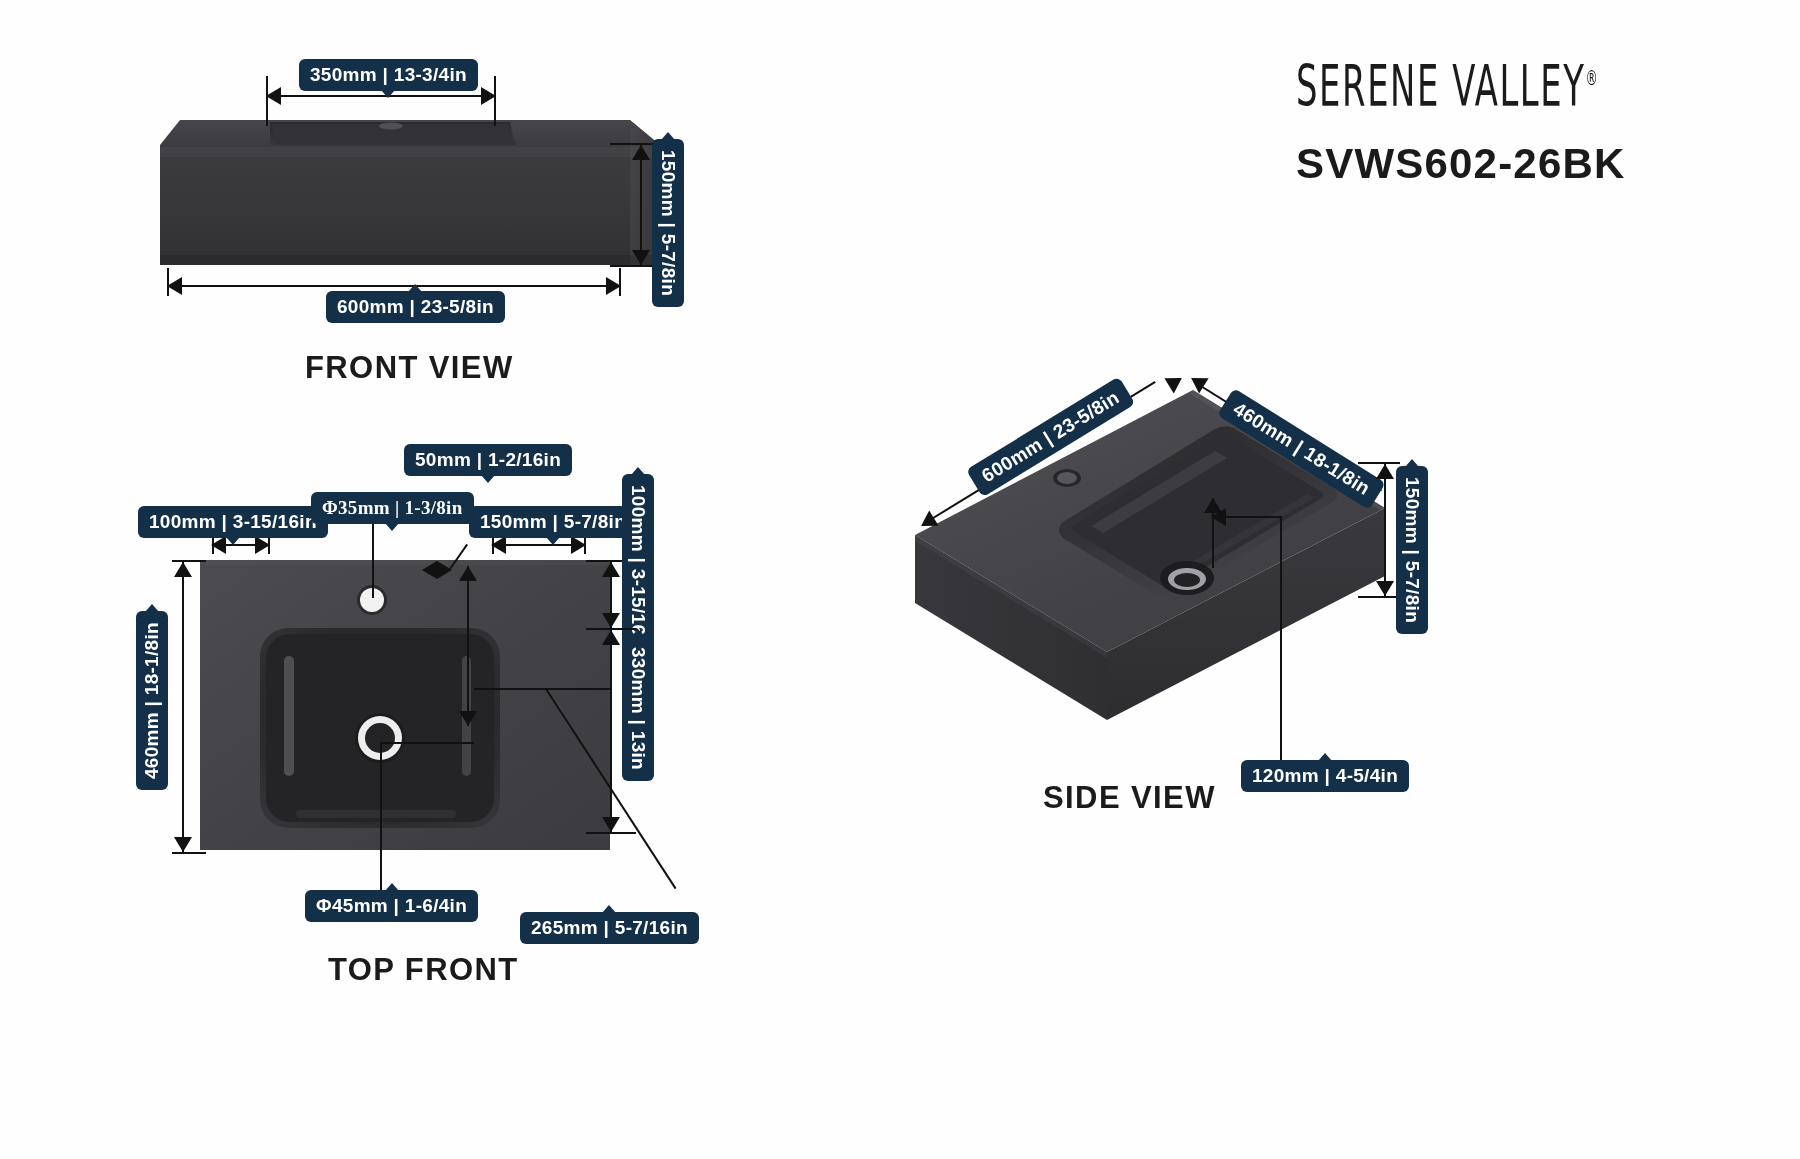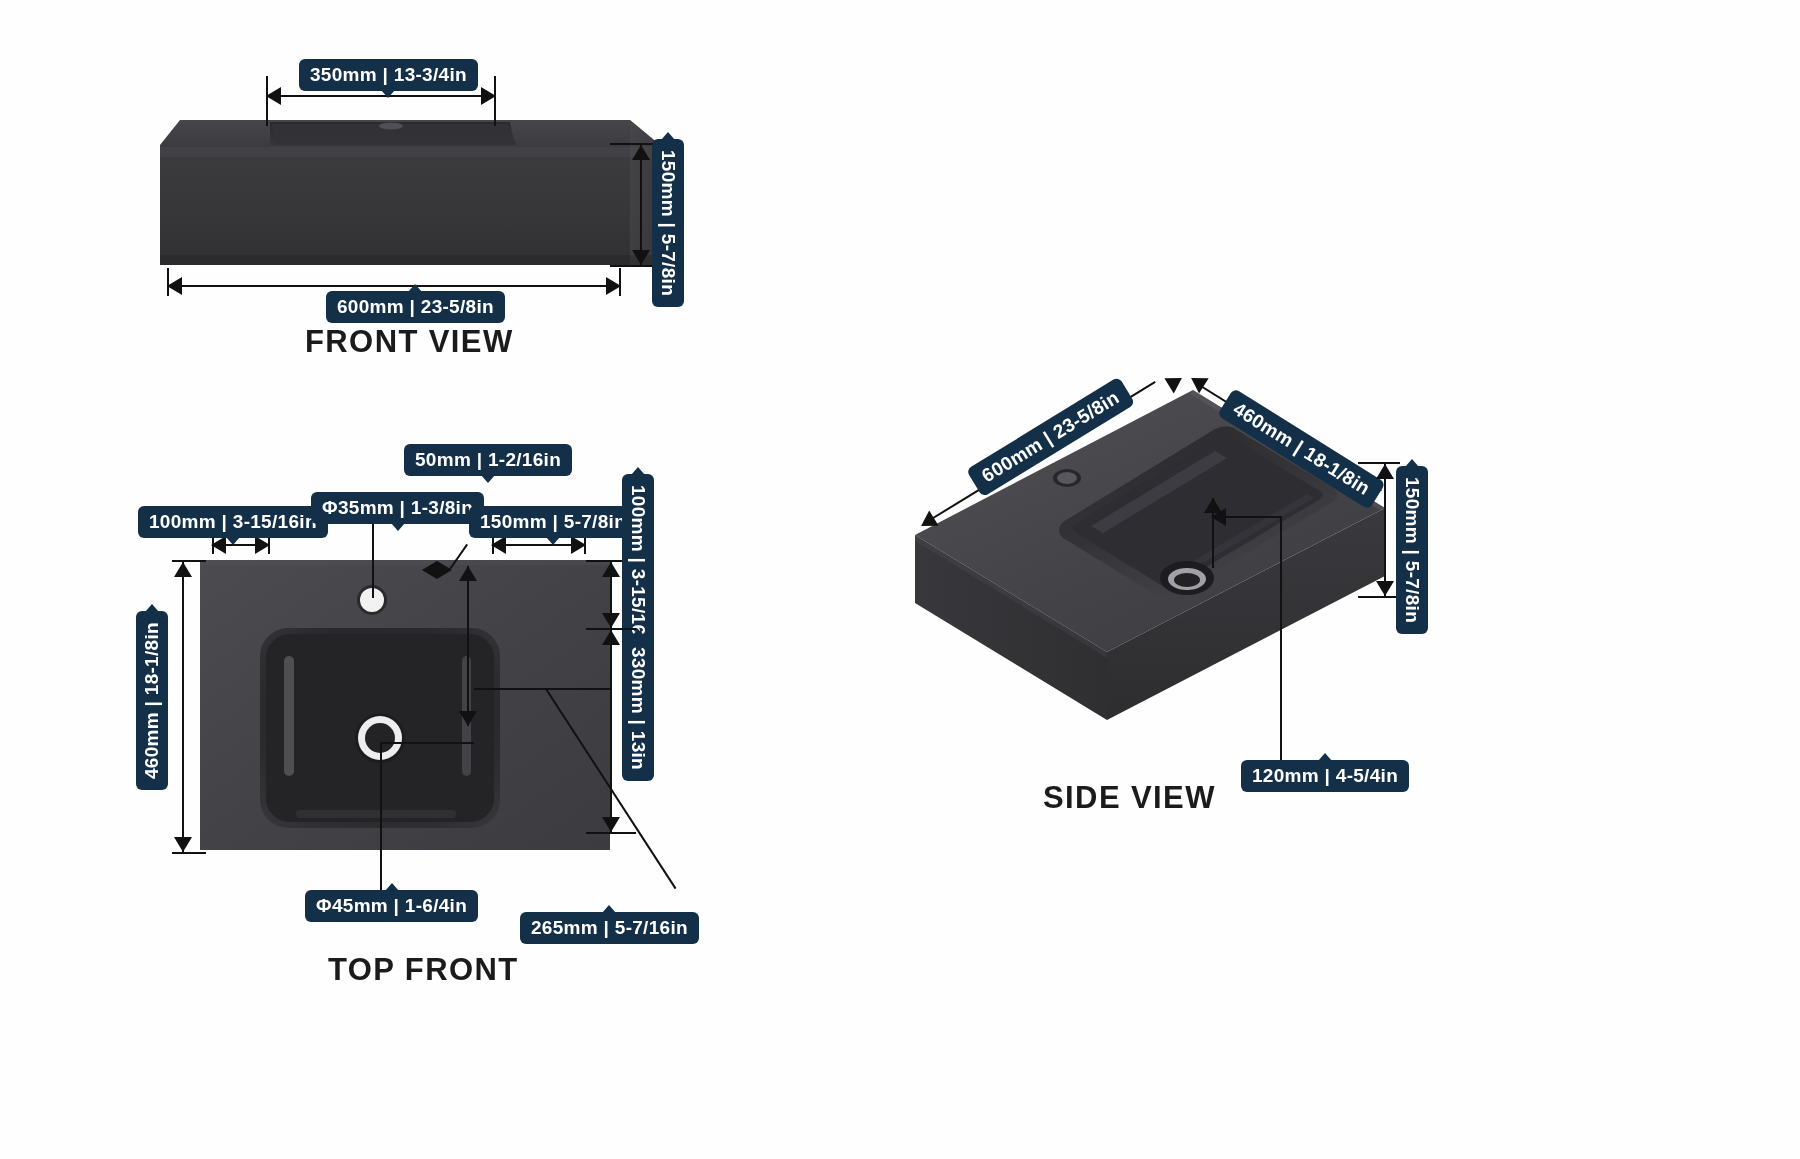--- a/index.html
+++ b/index.html
@@ -78,20 +78,24 @@
 
   
   .sink{position:absolute;}
   svg{display:block;overflow:visible;}
 </style>
 </head>
 <body>
 
 <div class="stage">
 
+  <div class="brand">
+    <div class="brand-name"><span>SERENE VALLEY</span><span class="reg">®</span></div>
+    <div class="brand-model">SVWS602-26BK</div>
+  </div>
 
   <div class="sink" style="left:160px;top:90px;">
     <svg width="500" height="195" viewBox="0 0 500 195">
       <defs>
         <linearGradient id="fTop" x1="0" y1="0" x2="0" y2="1">
           <stop offset="0%" stop-color="#46464a"></stop>
             <stop offset="100%" stop-color="#3d3d41"></stop>
         </linearGradient>
         <linearGradient id="fFace" x1="0" y1="0" x2="0" y2="1">
           <stop offset="0%" stop-color="#3c3c3f"></stop>
@@ -144,21 +148,21 @@
 
   <div class="ln vln" style="left:167px;top:268px;height:28px;"></div>
   <div class="ln vln" style="left:619px;top:268px;height:28px;"></div>
   <div class="ln hln" style="left:169px;top:285px;width:452px;"></div>
   <div class="arrow ar-left" style="left:167px;top:277px;"></div>
   <div class="arrow ar-right" style="left:606px;top:277px;"></div>
   <div class="badge tip-top" style="left:326px;top:291px;">
     <span>600mm | 23-5/8in</span><span class="tip"></span>
   </div>
 
-  <div class="caption" style="left:305px;top:324px;">FRONT VIEW</div>
+  <div class="caption" style="left:305px;top:350px;">FRONT VIEW</div>
 
   <div class="sink" style="left:200px;top:560px;">
     <svg width="410" height="290" viewBox="0 0 410 290">
       <defs>
         <linearGradient id="tDeck" x1="0" y1="0" x2="1" y2="1">
           <stop offset="0%" stop-color="#4c4c50"></stop>
             <stop offset="50%" stop-color="#434347"></stop>
             <stop offset="100%" stop-color="#3c3c40"></stop>
         </linearGradient>
         <radialGradient id="tBasin" cx="50%" cy="45%" r="70%">
@@ -198,21 +202,21 @@
   <div class="ln vln" style="left:212px;top:528px;height:26px;"></div>
   <div class="ln vln" style="left:268px;top:528px;height:26px;"></div>
   <div class="ln hln" style="left:214px;top:544px;width:54px;"></div>
   <div class="arrow ar-left" style="left:211px;top:536px;"></div>
   <div class="arrow ar-right" style="left:255px;top:536px;"></div>
   <div class="badge tip-bottom" style="left:138px;top:506px;">
     <span>100mm | 3-15/16in</span><span class="tip"></span>
   </div>
 
   <div class="ln vln" style="left:372px;top:518px;height:80px;"></div>
-  <div class="badge tip-bottom" style="left:311px;top:492px;">
+  <div class="badge tip-bottom" style="left:311px;top:492px;font-family:Liberation Serif, serif;">
     <span>Φ35mm | 1-3/8in</span><span class="tip"></span>
   </div>
 
   <div class="ln vln" style="left:492px;top:528px;height:26px;"></div>
   <div class="ln vln" style="left:584px;top:528px;height:26px;"></div>
   <div class="ln hln" style="left:494px;top:544px;width:90px;"></div>
   <div class="arrow ar-left" style="left:491px;top:536px;"></div>
   <div class="arrow ar-right" style="left:571px;top:536px;"></div>
   <div class="badge tip-bottom" style="left:469px;top:506px;">
     <span>150mm | 5-7/8in</span><span class="tip"></span>

